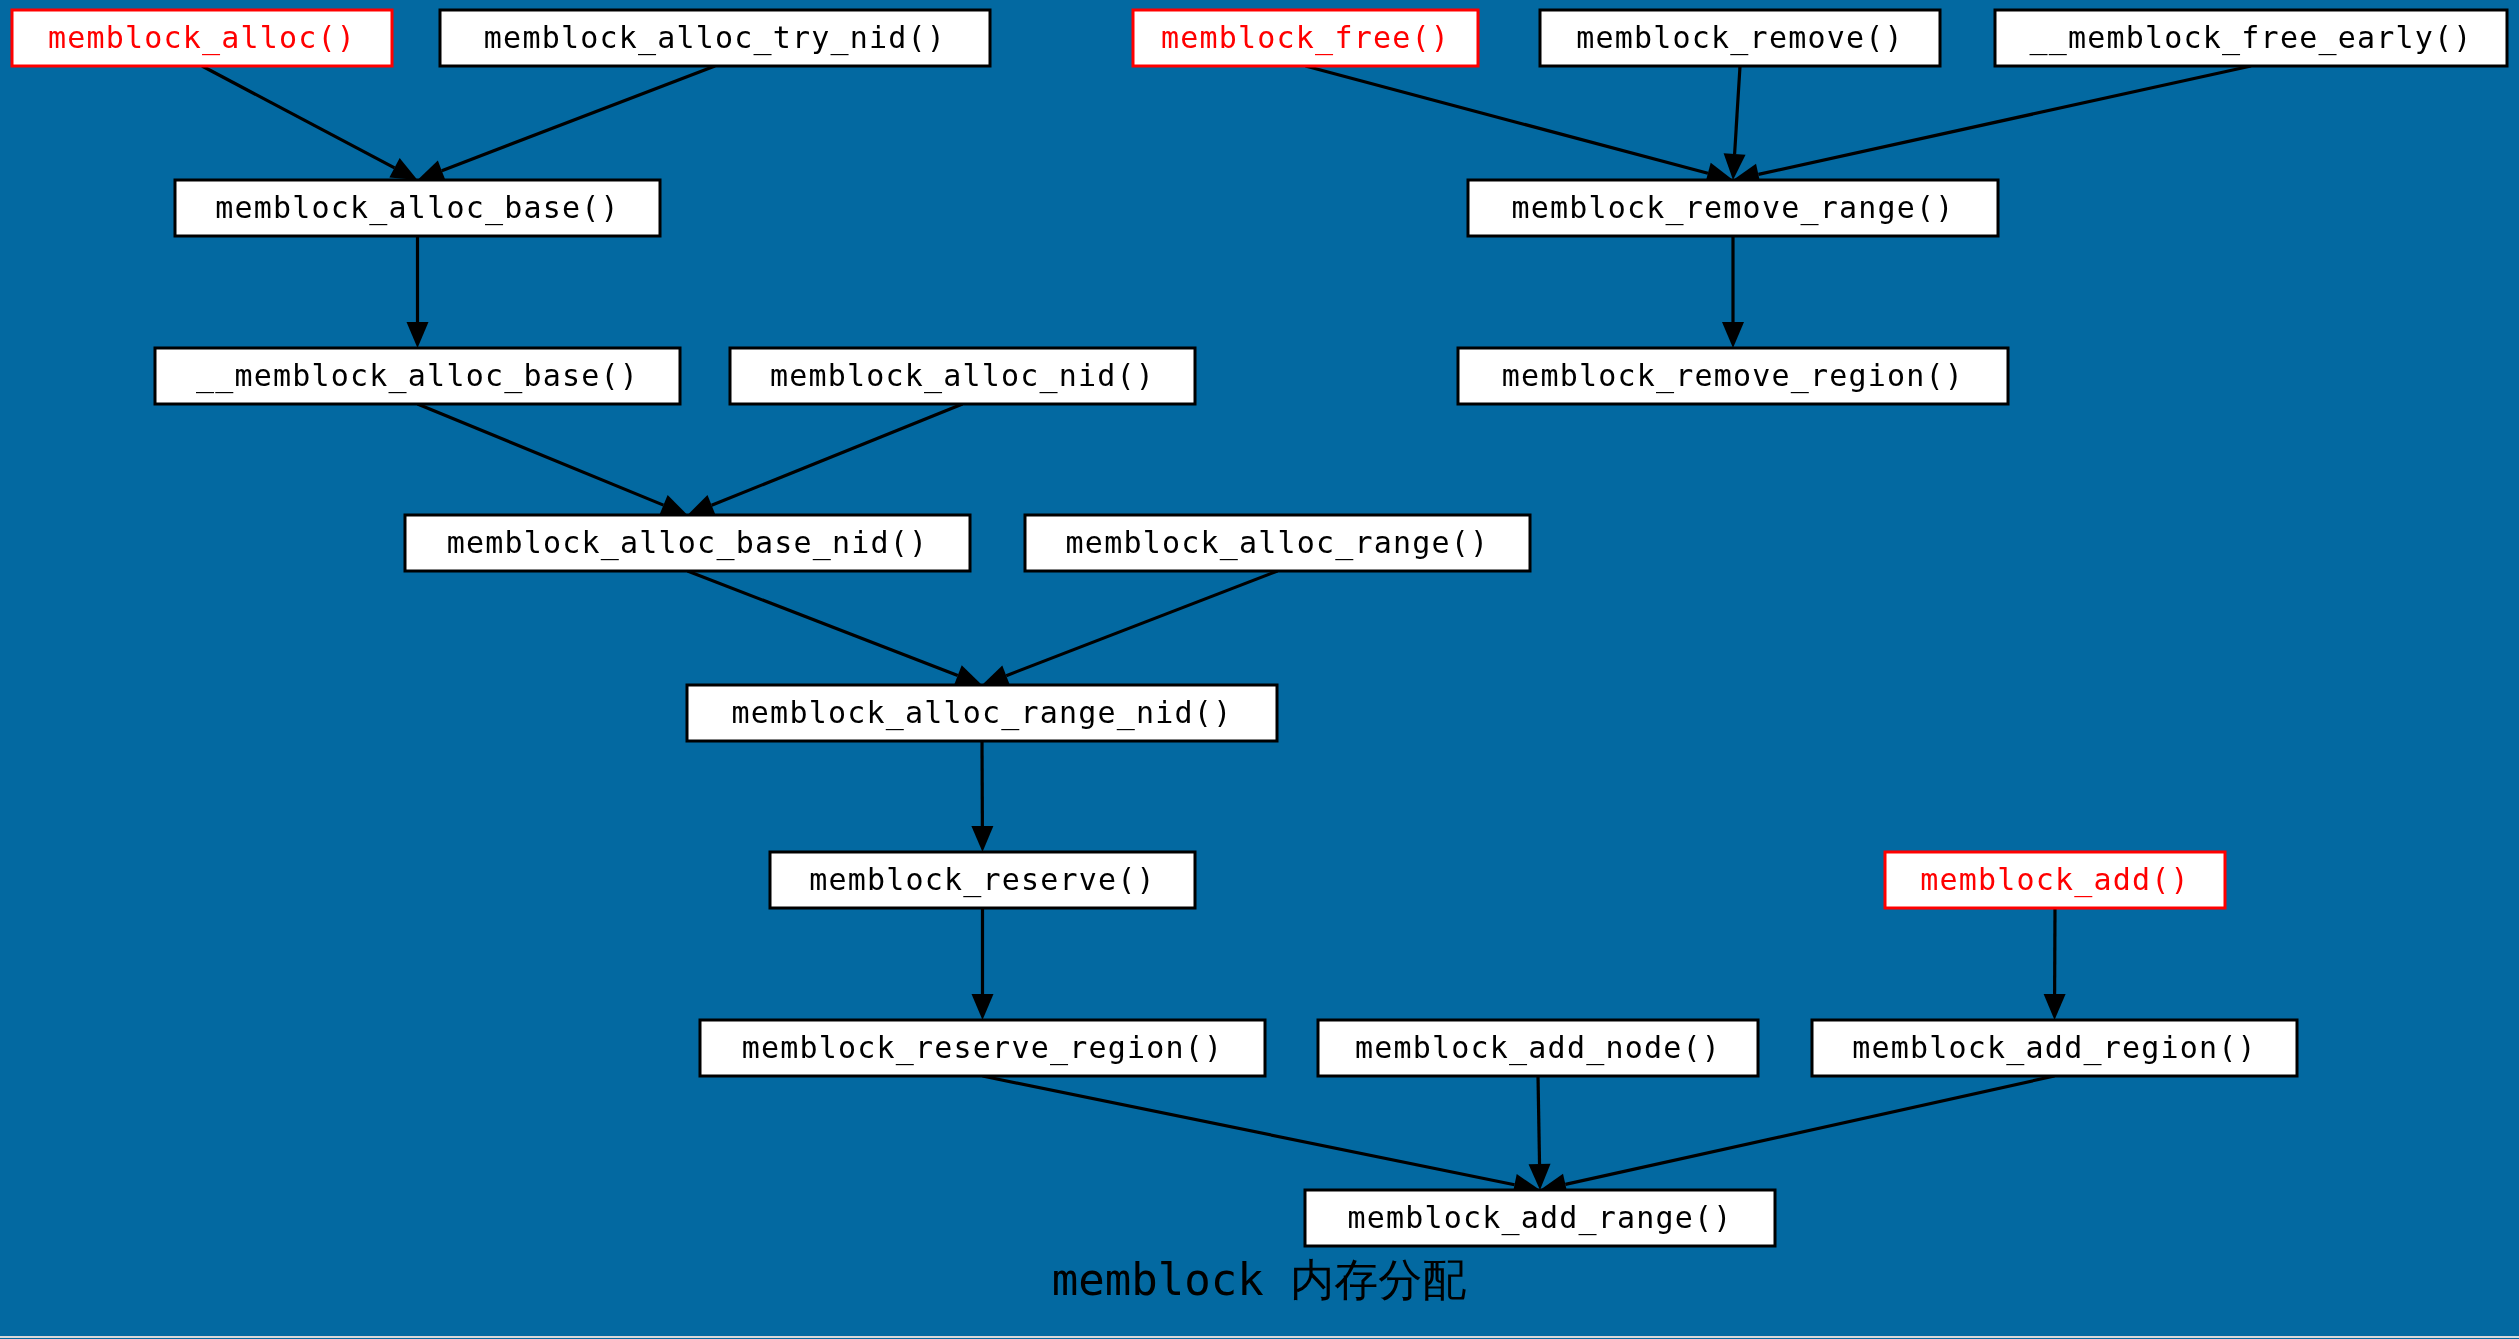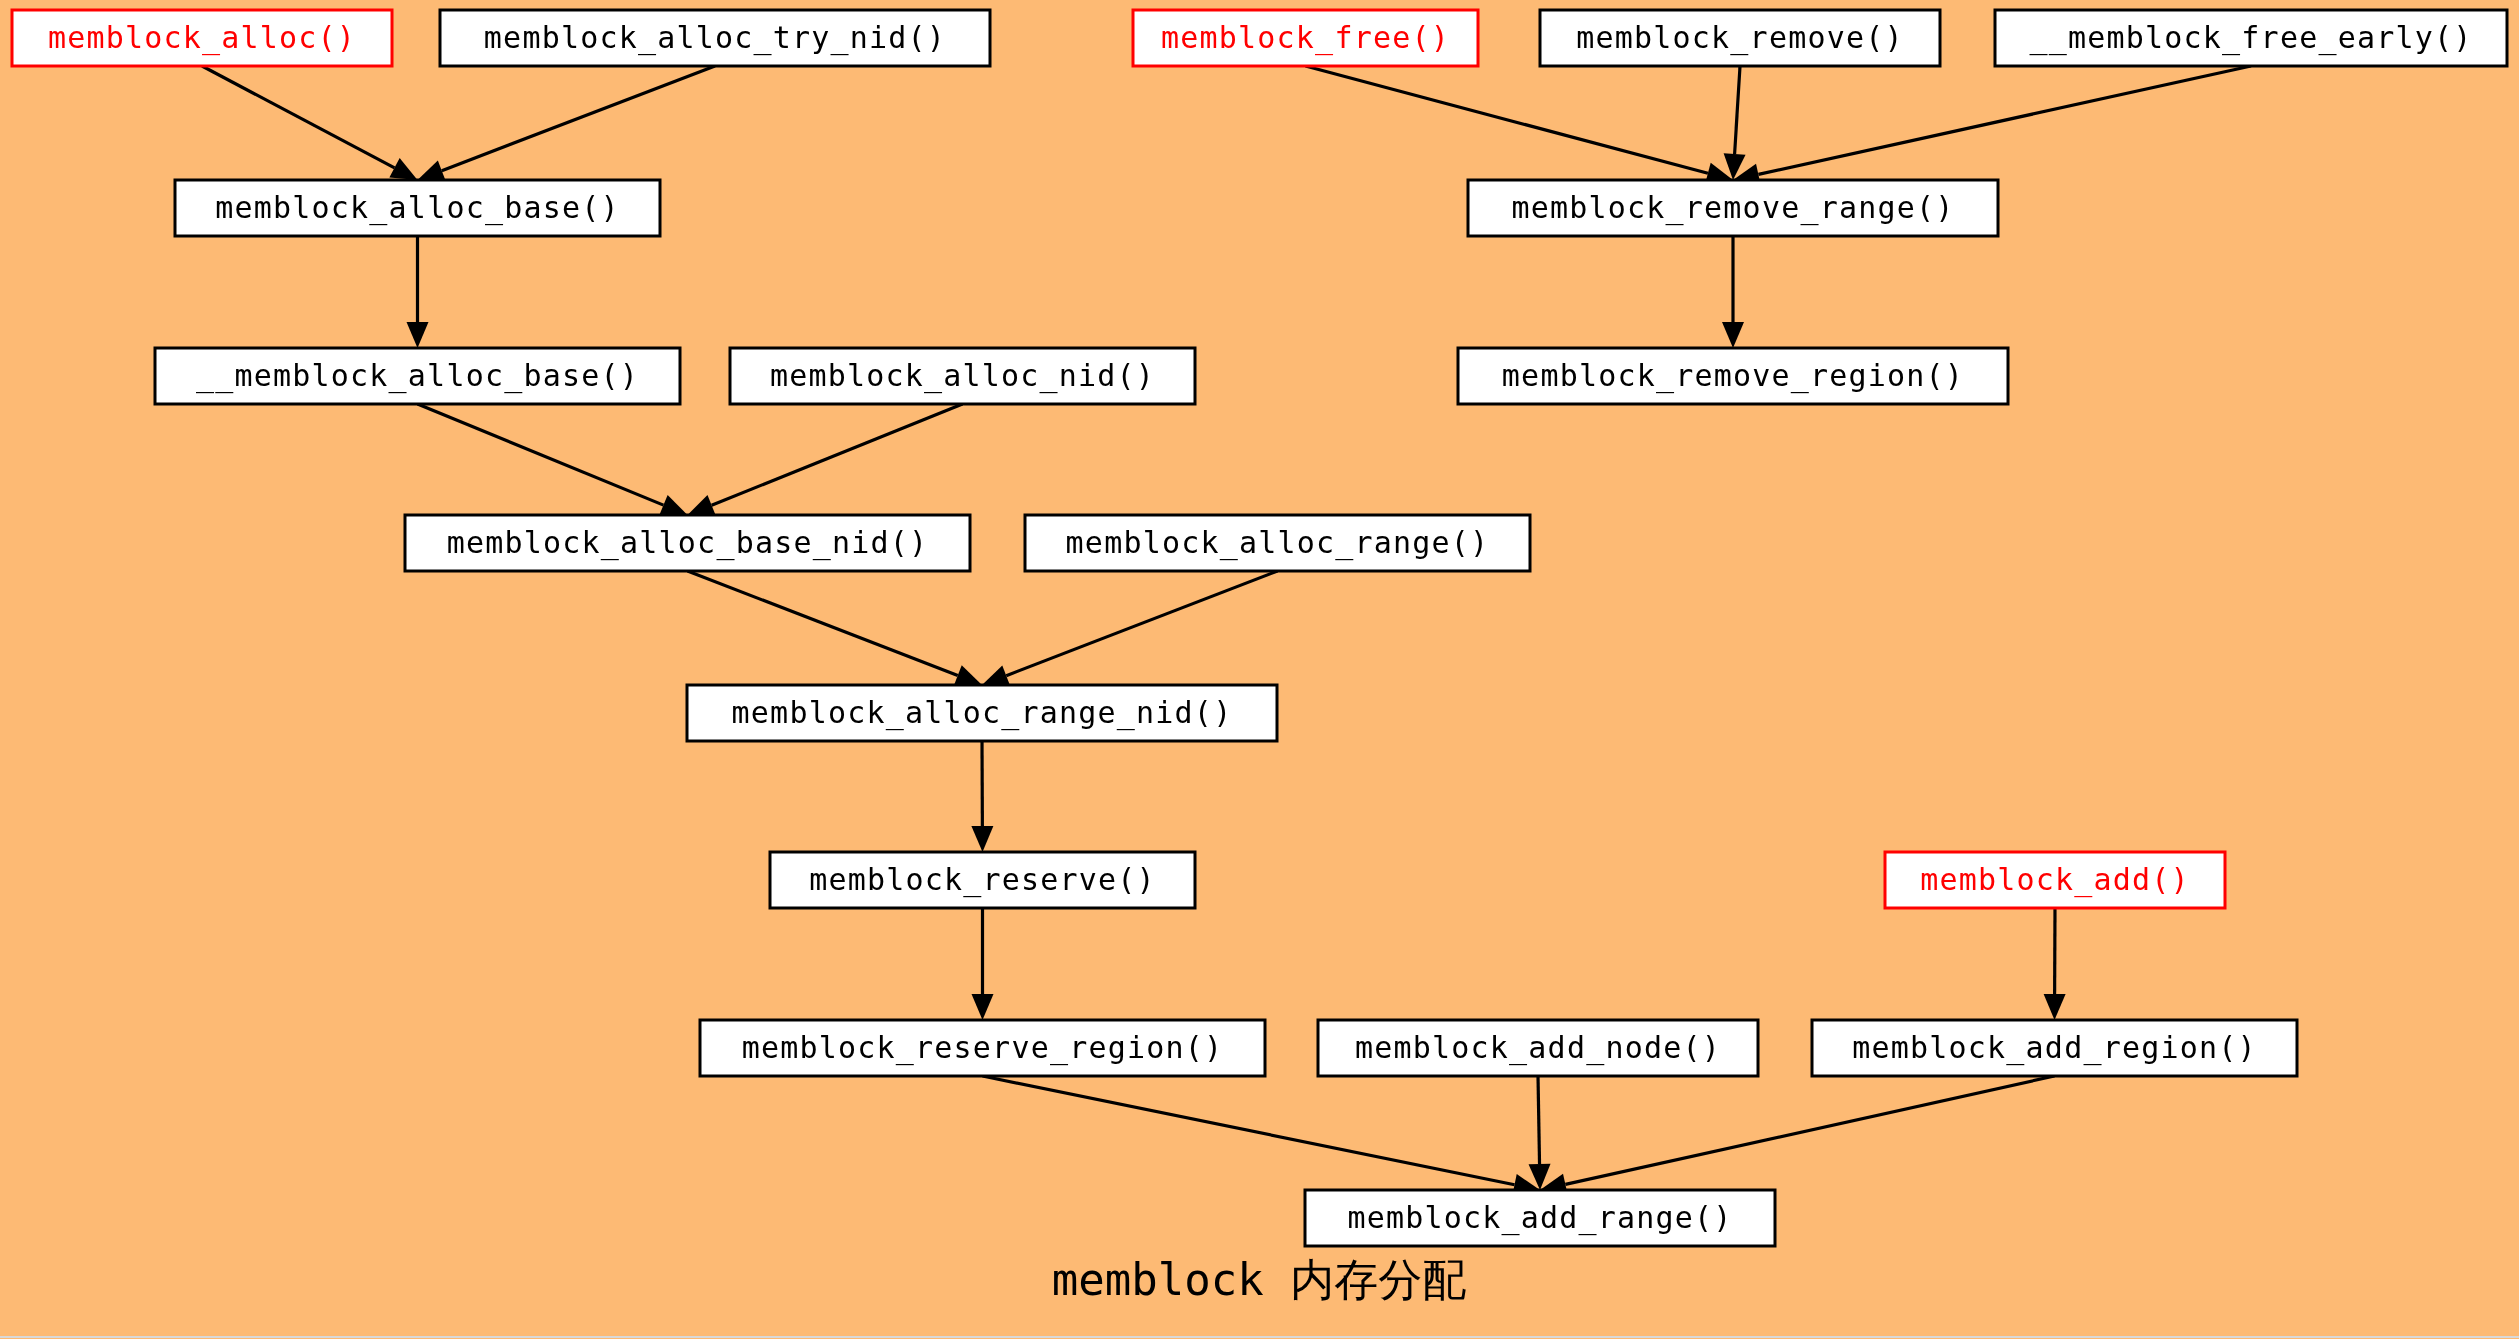--- a/index.html
+++ b/index.html
@@ -10,21 +10,21 @@
   body {
     width: 2519px;
     height: 1339px;
     font-family: "DejaVu Sans Mono", monospace;
     overflow: hidden;
   }
   #diagram-root {
     position: relative;
     width: 2519px;
     height: 1339px;
-    background: #fdba74;
+    background: #0369a1;
     text-decoration: underline;
   }
   svg#flow {
     position: absolute;
     top: 0;
     left: 0;
     width: 2519px;
     height: 1339px;
     display: block;
   }

